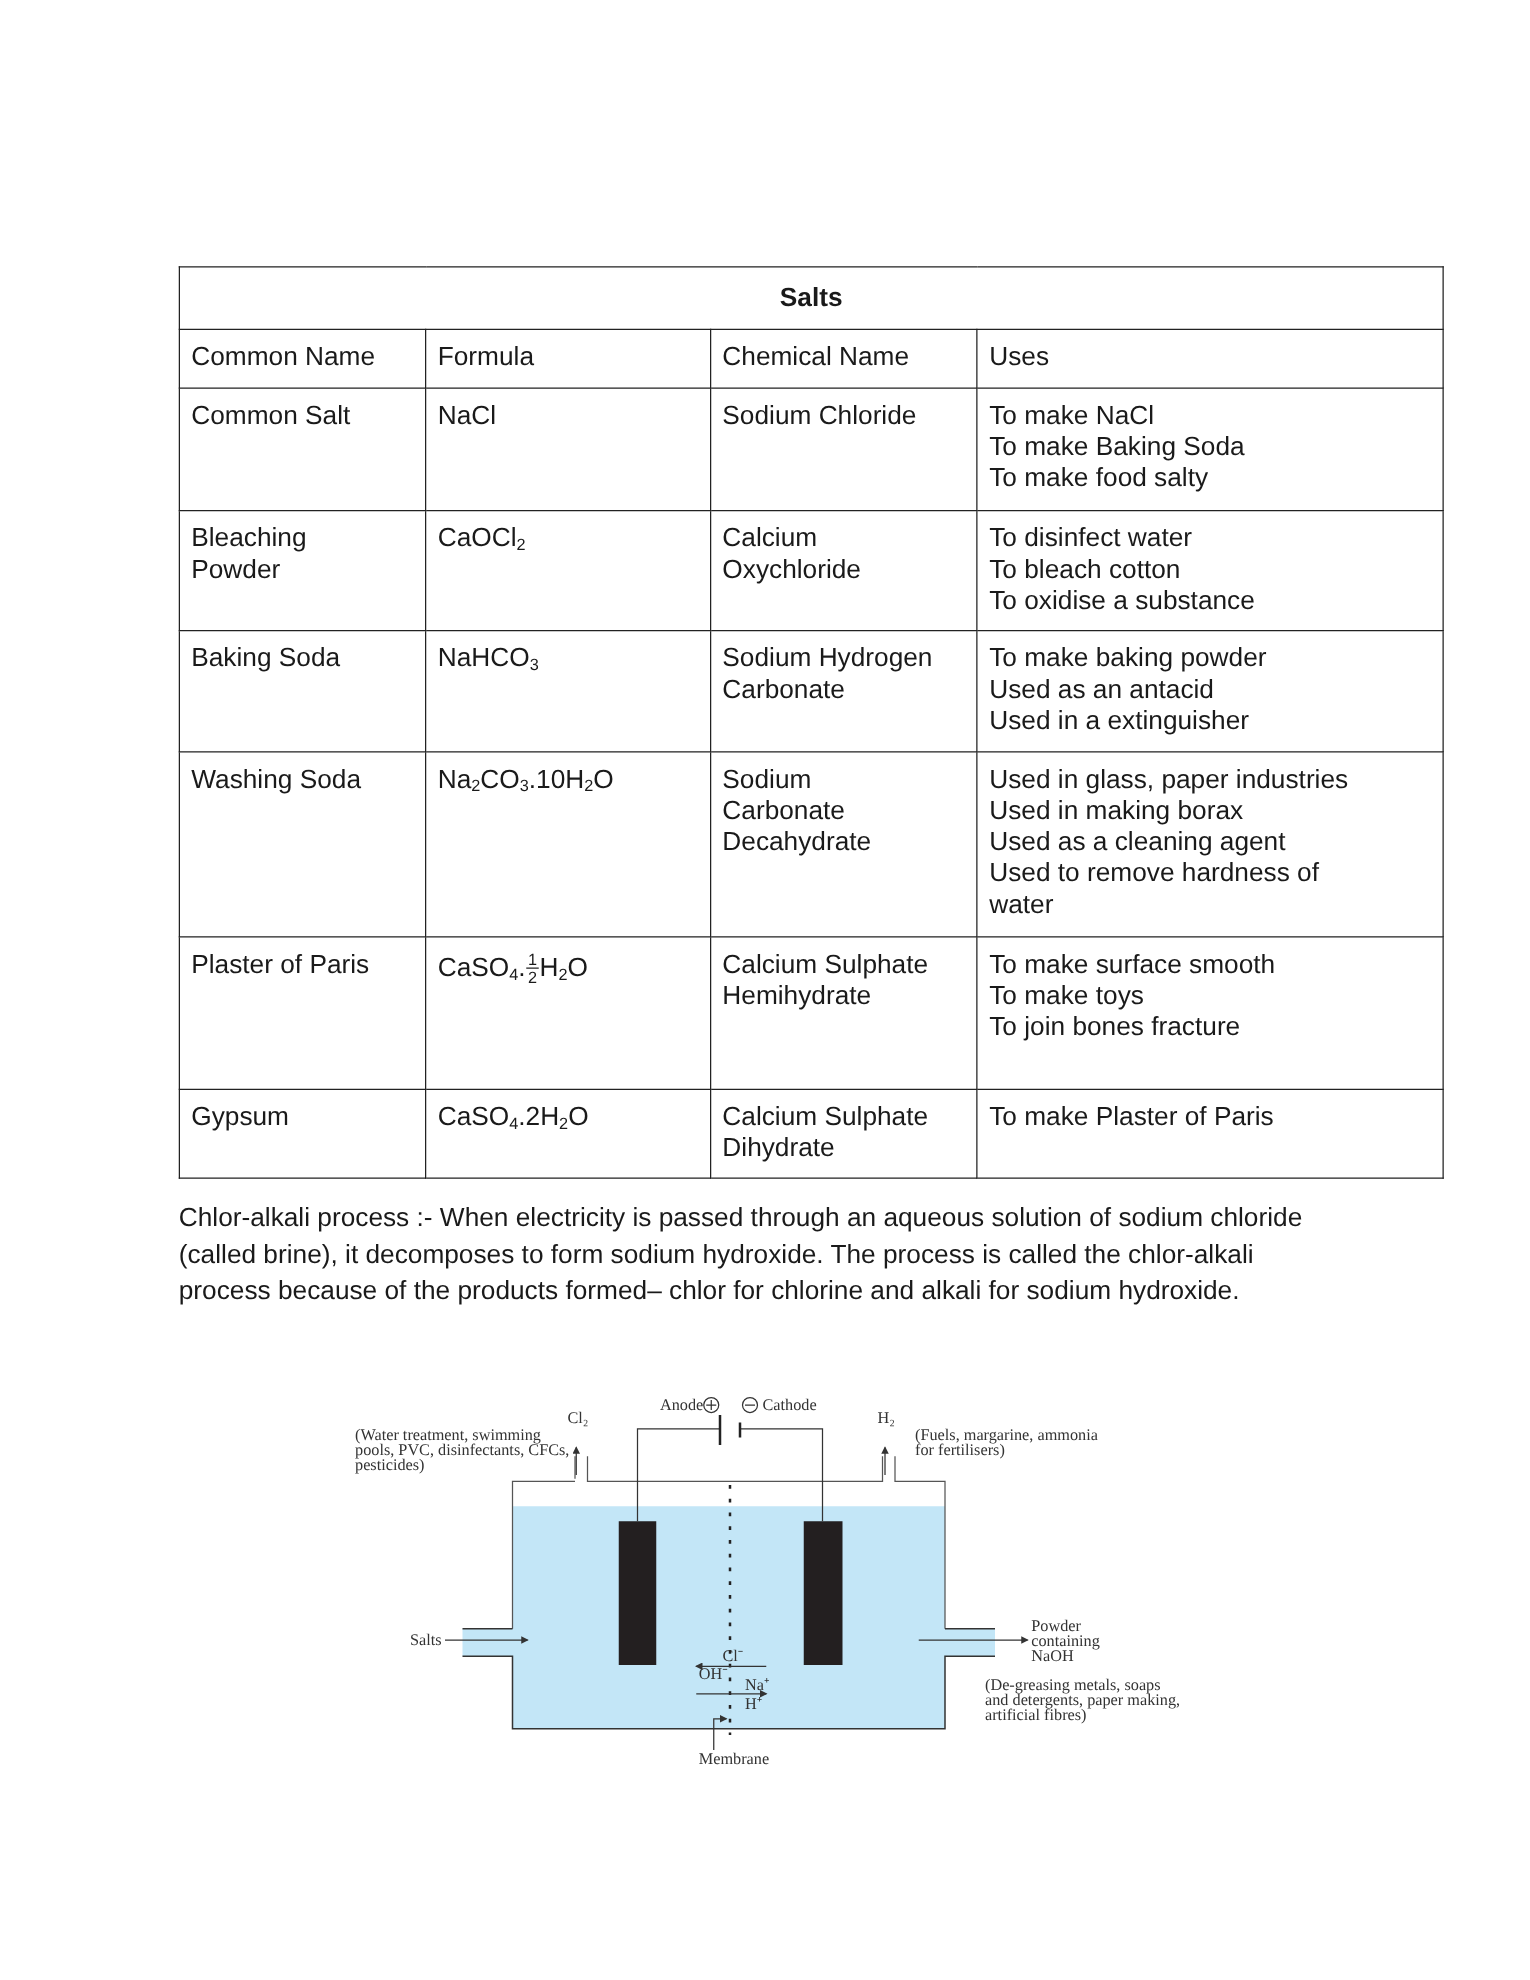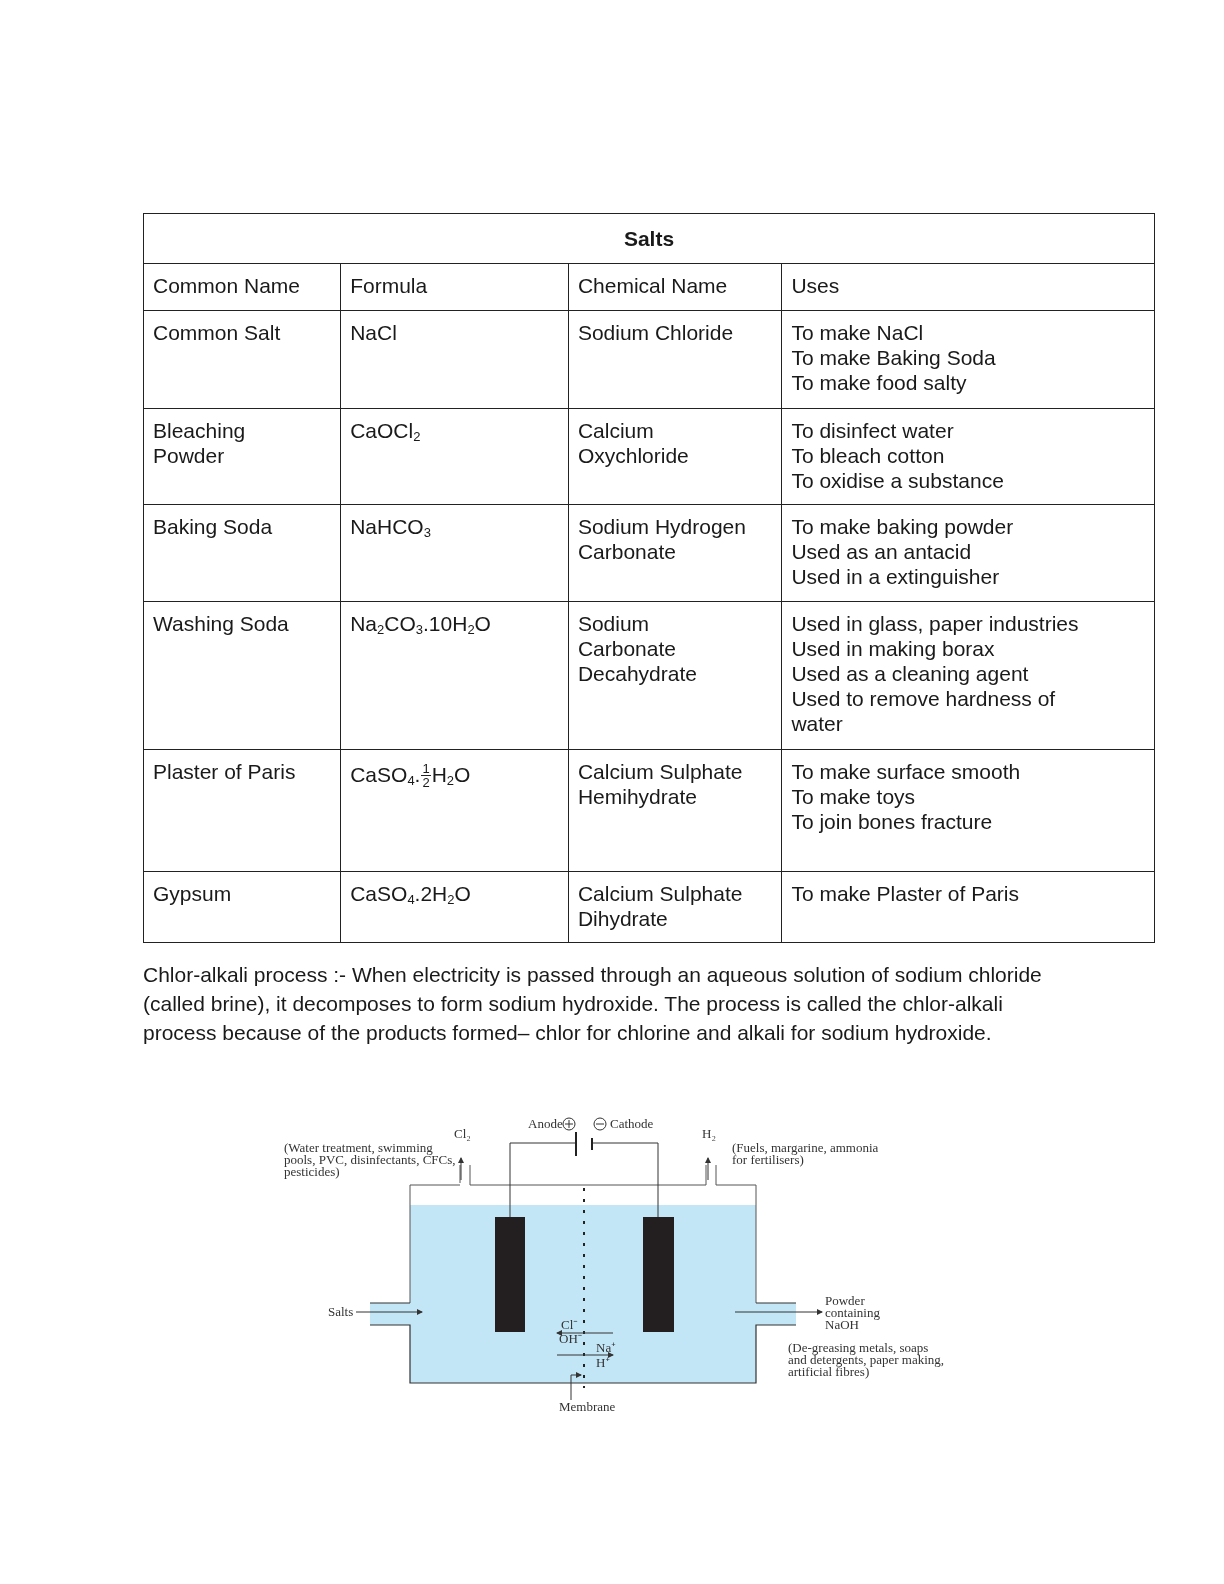--- a/index.html
+++ b/index.html
@@ -183,19 +183,19 @@
 
     <span class="dlabel" style="left:258px;top:8px">Anode</span>
     <span class="dlabel" style="left:340px;top:8px">Cathode</span>
     <span class="dlabel" style="left:184px;top:18px">Cl₂</span>
     <span class="dlabel" style="left:432px;top:18px">H₂</span>
     <span class="dlabel" style="left:14px;top:32px;width:175px">(Water treatment, swimming pools, PVC, disinfectants, CFCs, pesticides)</span>
     <span class="dlabel" style="left:462px;top:32px;width:150px">(Fuels, margarine, ammonia for fertilisers)</span>
     <span class="dlabel" style="left:58px;top:196px">Salts</span>
     <span class="dlabel" style="left:555px;top:185px;width:90px">Powder containing NaOH</span>
     <span class="dlabel" style="left:518px;top:232px;width:160px">(De-greasing metals, soaps and detergents, paper making, artificial fibres)</span>
-    <span class="dlabel" style="left:291px;top:209px">Cl⁻</span>
+    <span class="dlabel" style="left:308px;top:209px">Cl⁻</span>
     <span class="dlabel" style="left:289px;top:223px">OH⁻</span>
     <span class="dlabel" style="left:326px;top:232px">Na⁺</span>
     <span class="dlabel" style="left:326px;top:247px">H⁺</span>
     <span class="dlabel" style="left:289px;top:291px">Membrane</span>
   </div>
 </div>
 
 </body></html>

